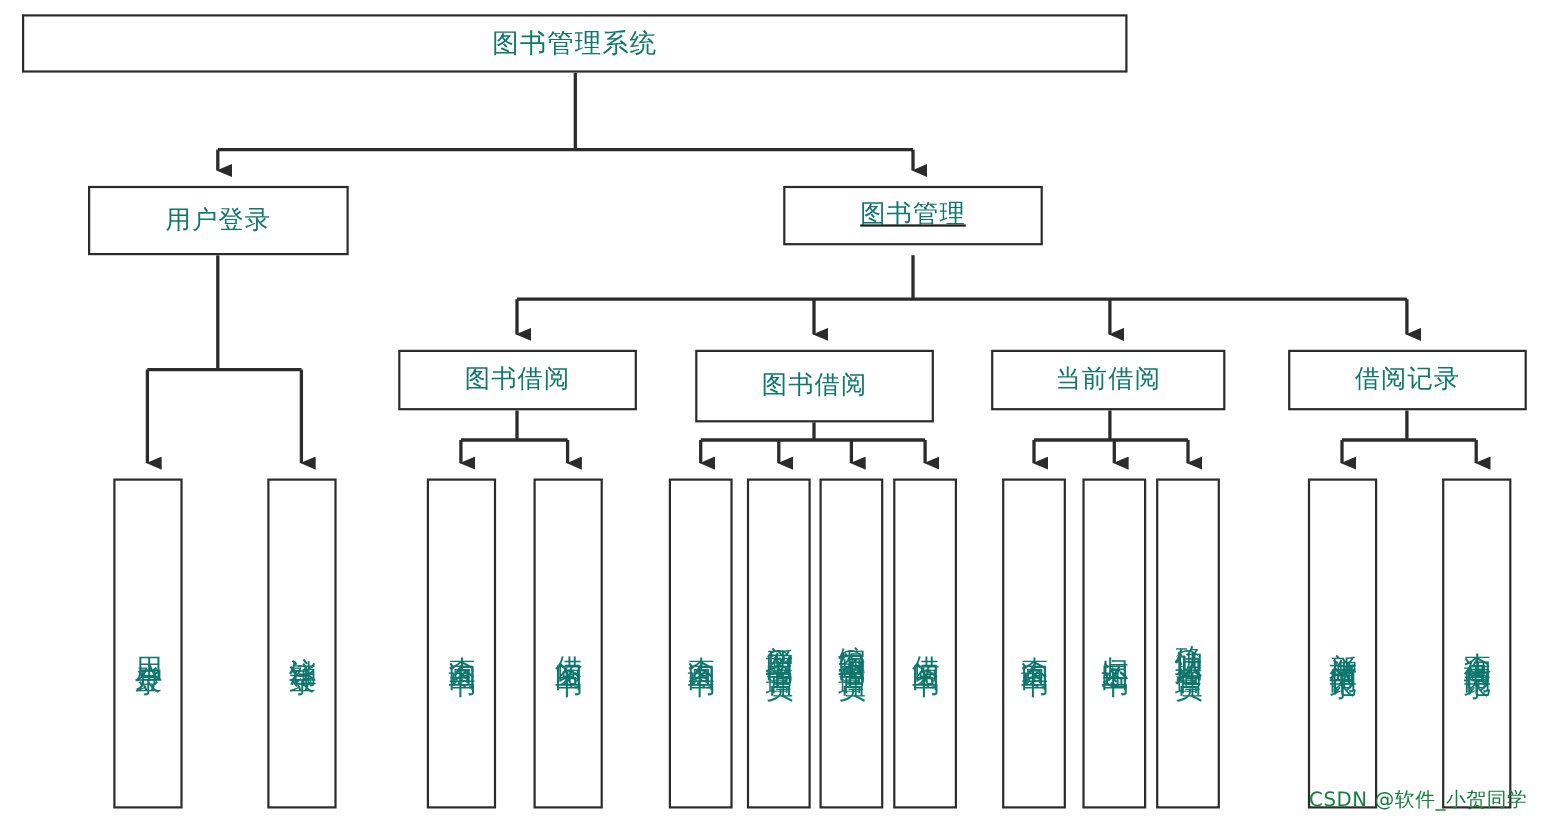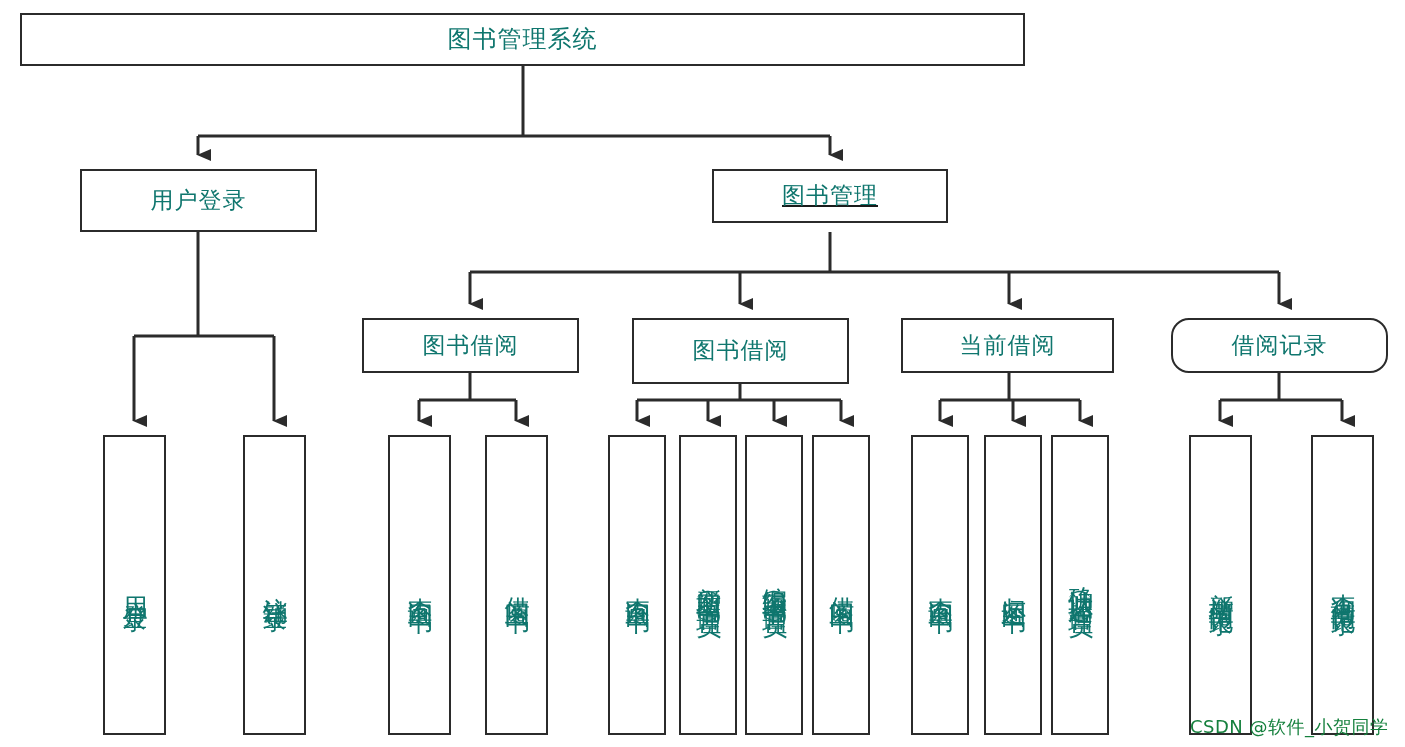--- a/index.html
+++ b/index.html
@@ -145,21 +145,21 @@
 
   <div class="node horiz" style="left: 362px; top: 318px; width: 217px; height: 55px; border-color: rgb(43, 43, 43); color: rgb(26, 26, 26);">
     <span class="node-label">图书借阅</span>
   </div>
   <div class="node horiz" style="left: 632px; top: 318px; width: 217px; height: 66px; border-color: rgb(43, 43, 43); color: rgb(26, 26, 26);">
     <span class="node-label">图书借阅</span>
   </div>
   <div class="node horiz" style="left: 901px; top: 318px; width: 213px; height: 55px; border-color: rgb(43, 43, 43); color: rgb(26, 26, 26);">
     <span class="node-label">当前借阅</span>
   </div>
-  <div class="node horiz" style="left: 1171px; top: 318px; width: 217px; height: 55px; border-color: rgb(43, 43, 43); color: rgb(26, 26, 26); border-radius: 18px;">
+  <div class="node horiz" style="left: 1171px; top: 318px; width: 217px; height: 55px; border-color: rgb(43, 43, 43); color: rgb(26, 26, 26);">
     <span class="node-label">借阅记录</span>
   </div>
 
   <div class="node vert" style="left: 103px; top: 435px; width: 63px; height: 300px; border-color: rgb(43, 43, 43); color: rgb(26, 26, 26);">
     <span class="node-label">用户登录</span>
   </div>
   <div class="node vert" style="left: 243px; top: 435px; width: 63px; height: 300px; border-color: rgb(43, 43, 43); color: rgb(26, 26, 26);">
     <span class="node-label">注销登录</span>
   </div>
   <div class="node vert" style="left: 388px; top: 435px; width: 63px; height: 300px; border-color: rgb(43, 43, 43); color: rgb(26, 26, 26);">

